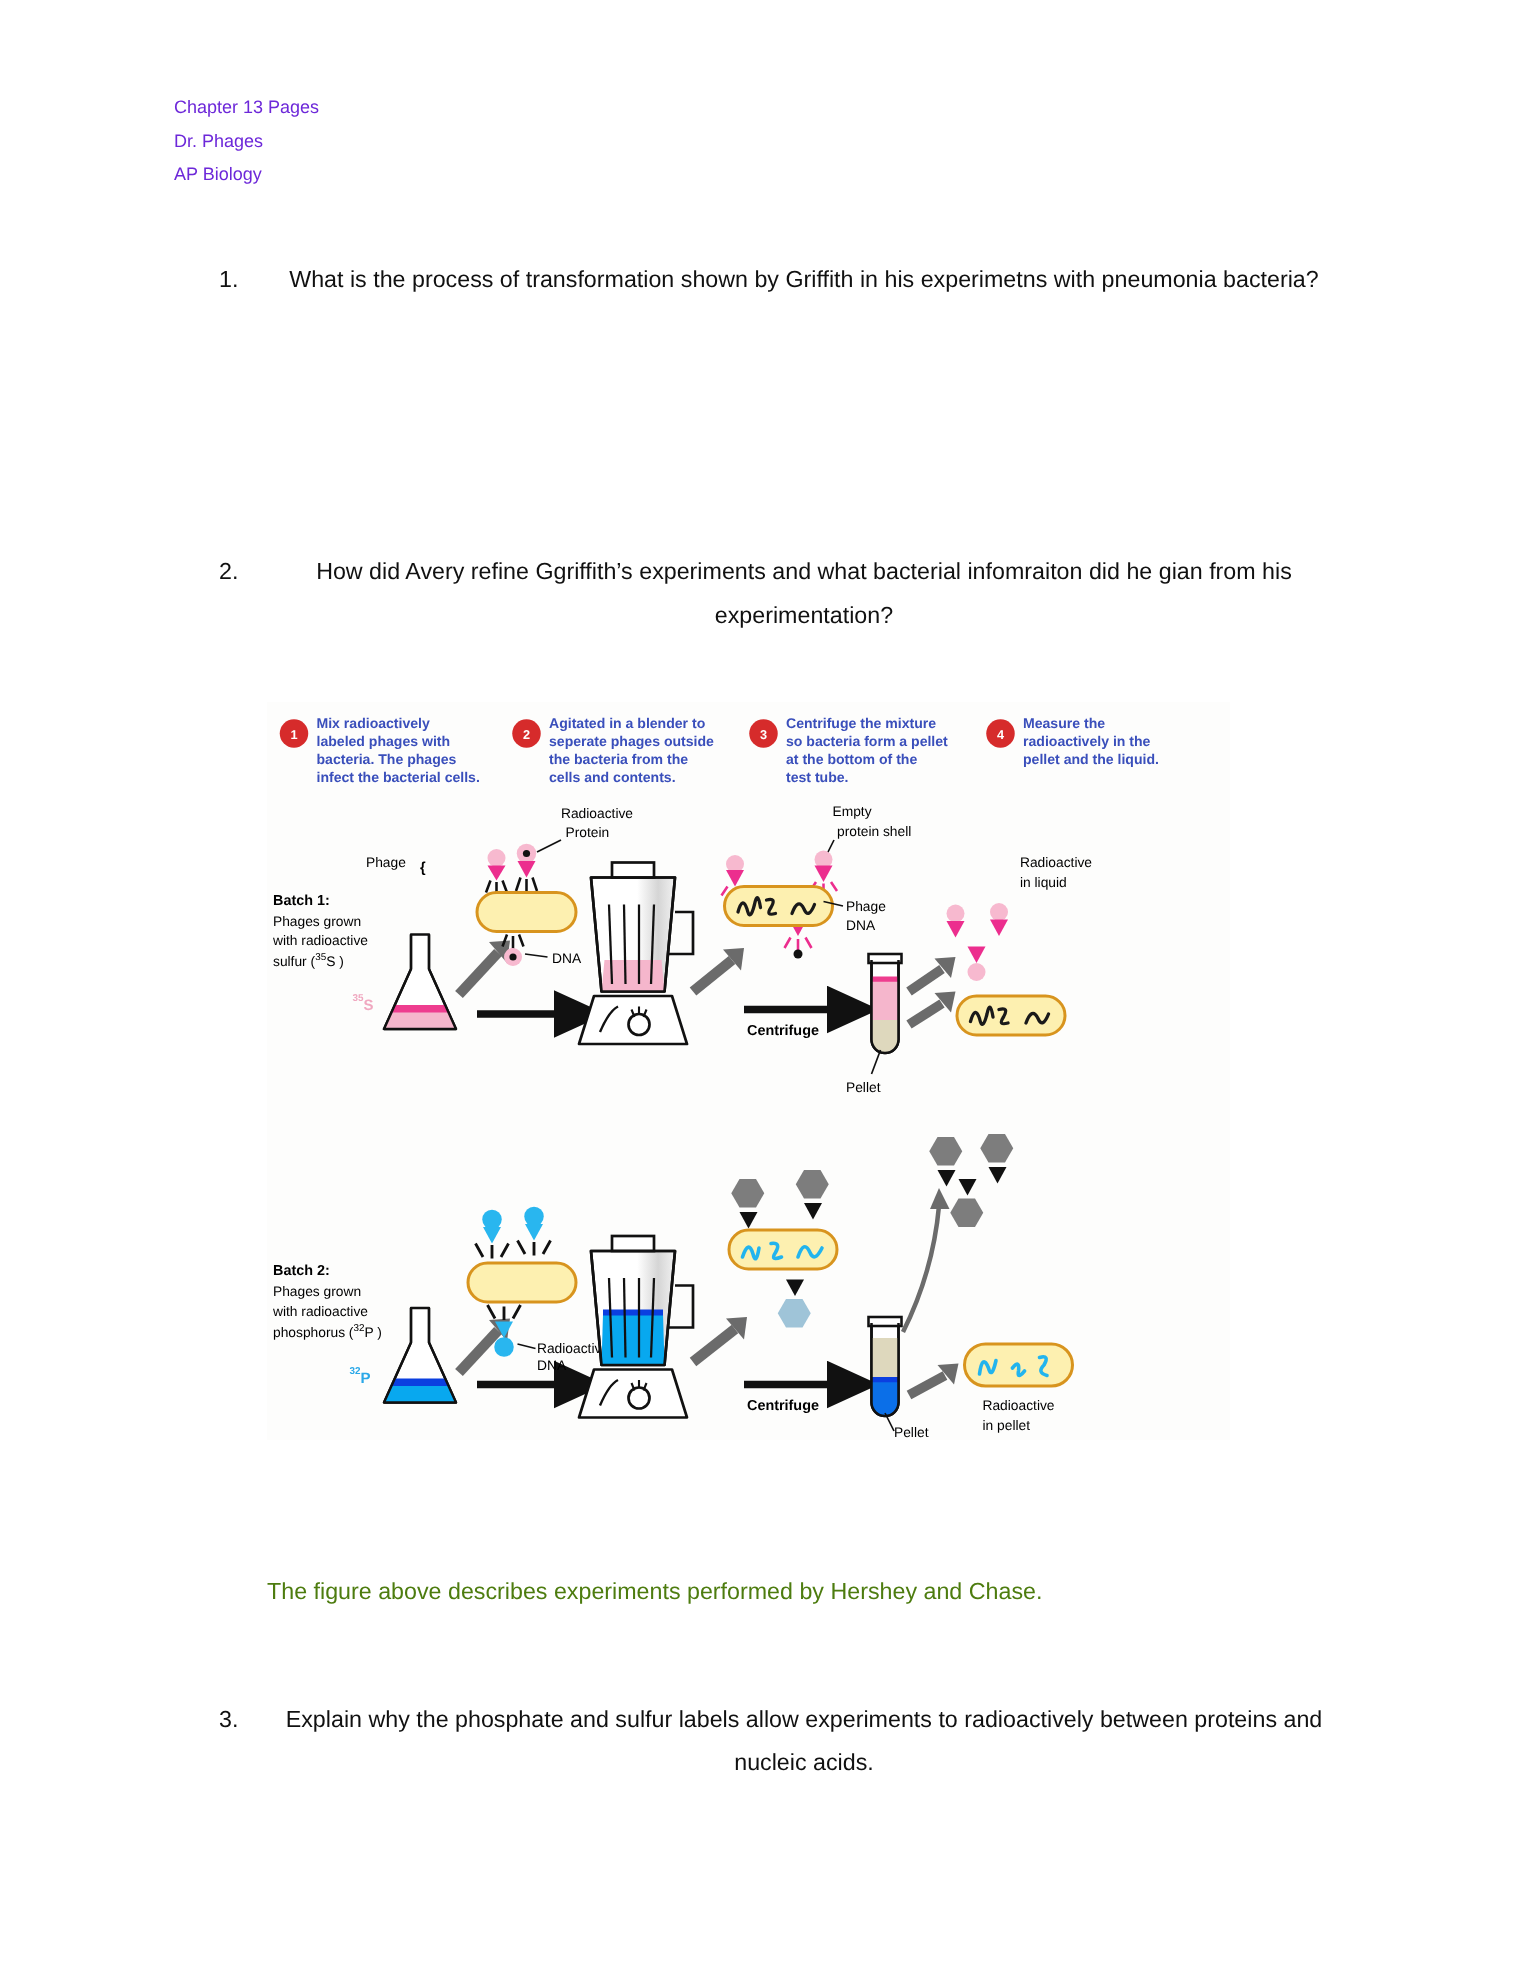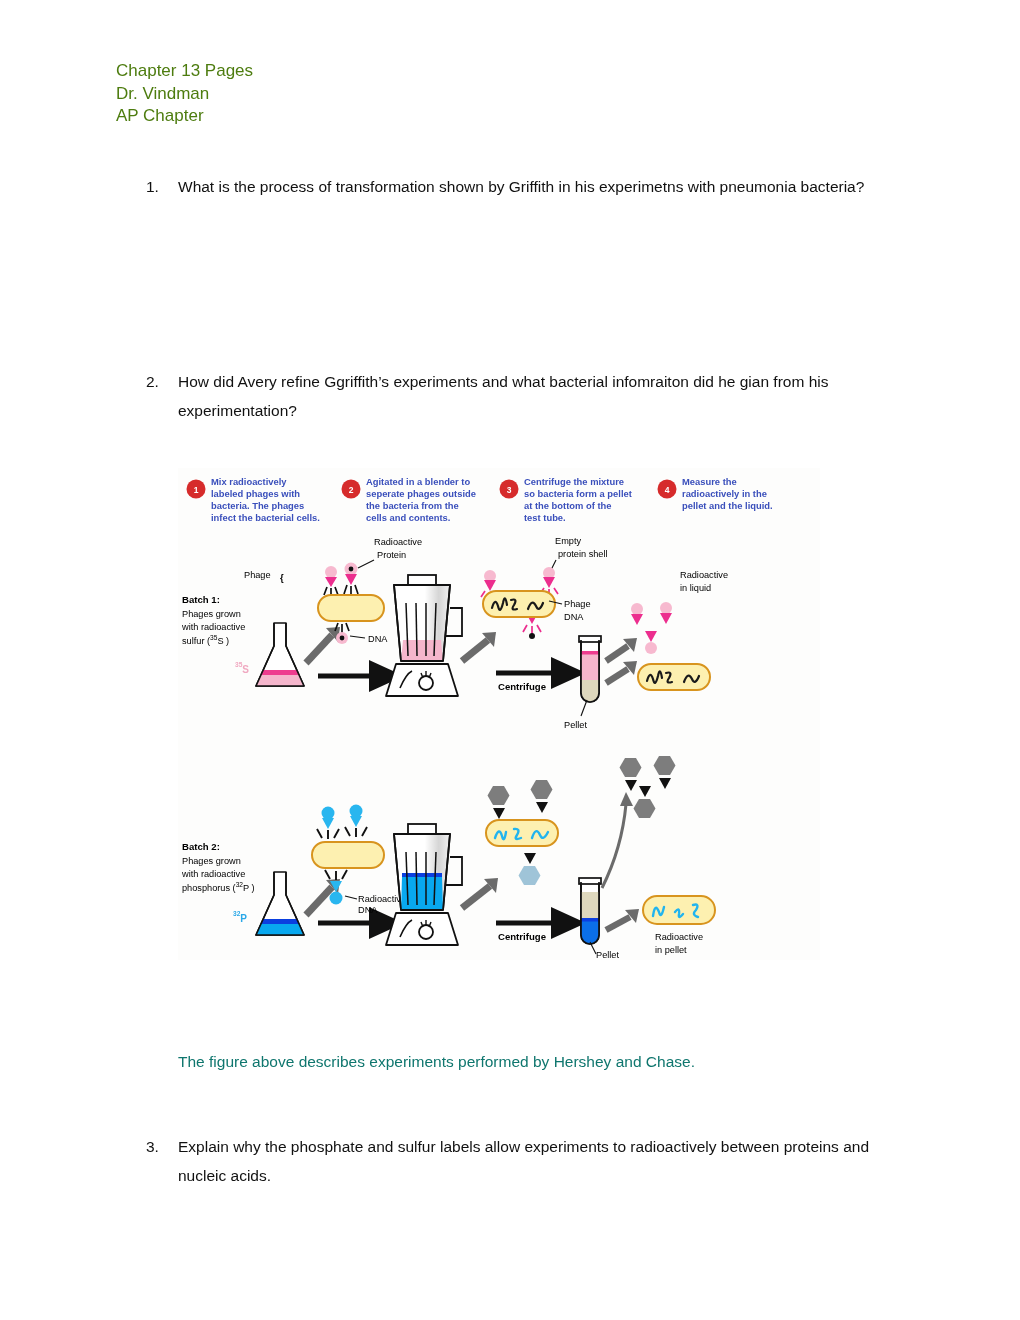--- a/index.html
+++ b/index.html
@@ -14,54 +14,54 @@
     font-family: "Liberation Sans", sans-serif;
     color: #000;
     overflow: hidden;
   }
 
   
   #doc-header {
     position: absolute;
     left: 116px;
     top: 60px;
-    font-size: 17px;
+    font-size: 12px;
     line-height: 22.5px;
-    color: #4d7c0f;
+    color: #6d28d9;
   }
   #doc-header div { white-space: pre; }
 
   
   .question {
     position: absolute;
     left: 146px;
     width: 748px;
     font-size: 15.5px;
     line-height: 29px;
     color: #111;
     display: flex;
   }
   .q-num {
     width: 32px;
     flex: 0 0 32px;
     font-size: 15.5px;
   }
-  .q-text { flex: 1 1 auto; }
+  .q-text { flex: 1 1 auto; text-align: center; }
 
   #question-1 { top: 172px; }
   #question-2 { top: 367px; }
   #question-3 { top: 1132px; }
 
   #figure-caption {
     position: absolute;
     left: 178px;
     top: 1047px;
     font-size: 15.5px;
     line-height: 29px;
-    color: #0f766e;
+    color: #4d7c0f;
   }
 
   
   #figure {
     position: absolute;
     left: 178px;
     top: 468px;
     width: 642px;
     height: 492px;
     background: #fdfdfc;
@@ -105,22 +105,22 @@
     fill: #2aa8e8;
   }
   .squiggle-dark { fill: none; stroke: #1a1a1a; stroke-width: 2.2; stroke-linecap: round; }
   .squiggle-cyan { fill: none; stroke: #22b4ee; stroke-width: 2.4; stroke-linecap: round; }
 </style>
 </head>
 <body>
 
 <div id="doc-header">
   <div>Chapter 13 Pages</div>
-  <div>Dr. Vindman</div>
-  <div>AP Chapter</div>
+  <div>Dr. Phages</div>
+  <div>AP Biology</div>
 </div>
 
 <div class="question" id="question-1">
   <div class="q-num">1.</div>
   <div class="q-text">What is the process of transformation shown by Griffith in his experimetns with pneumonia bacteria?</div>
 </div>
 
 <div class="question" id="question-2">
   <div class="q-num">2.</div>
   <div class="q-text">How did Avery refine Ggriffith’s experiments and what bacterial infomraiton did he gian from his experimentation?</div>

